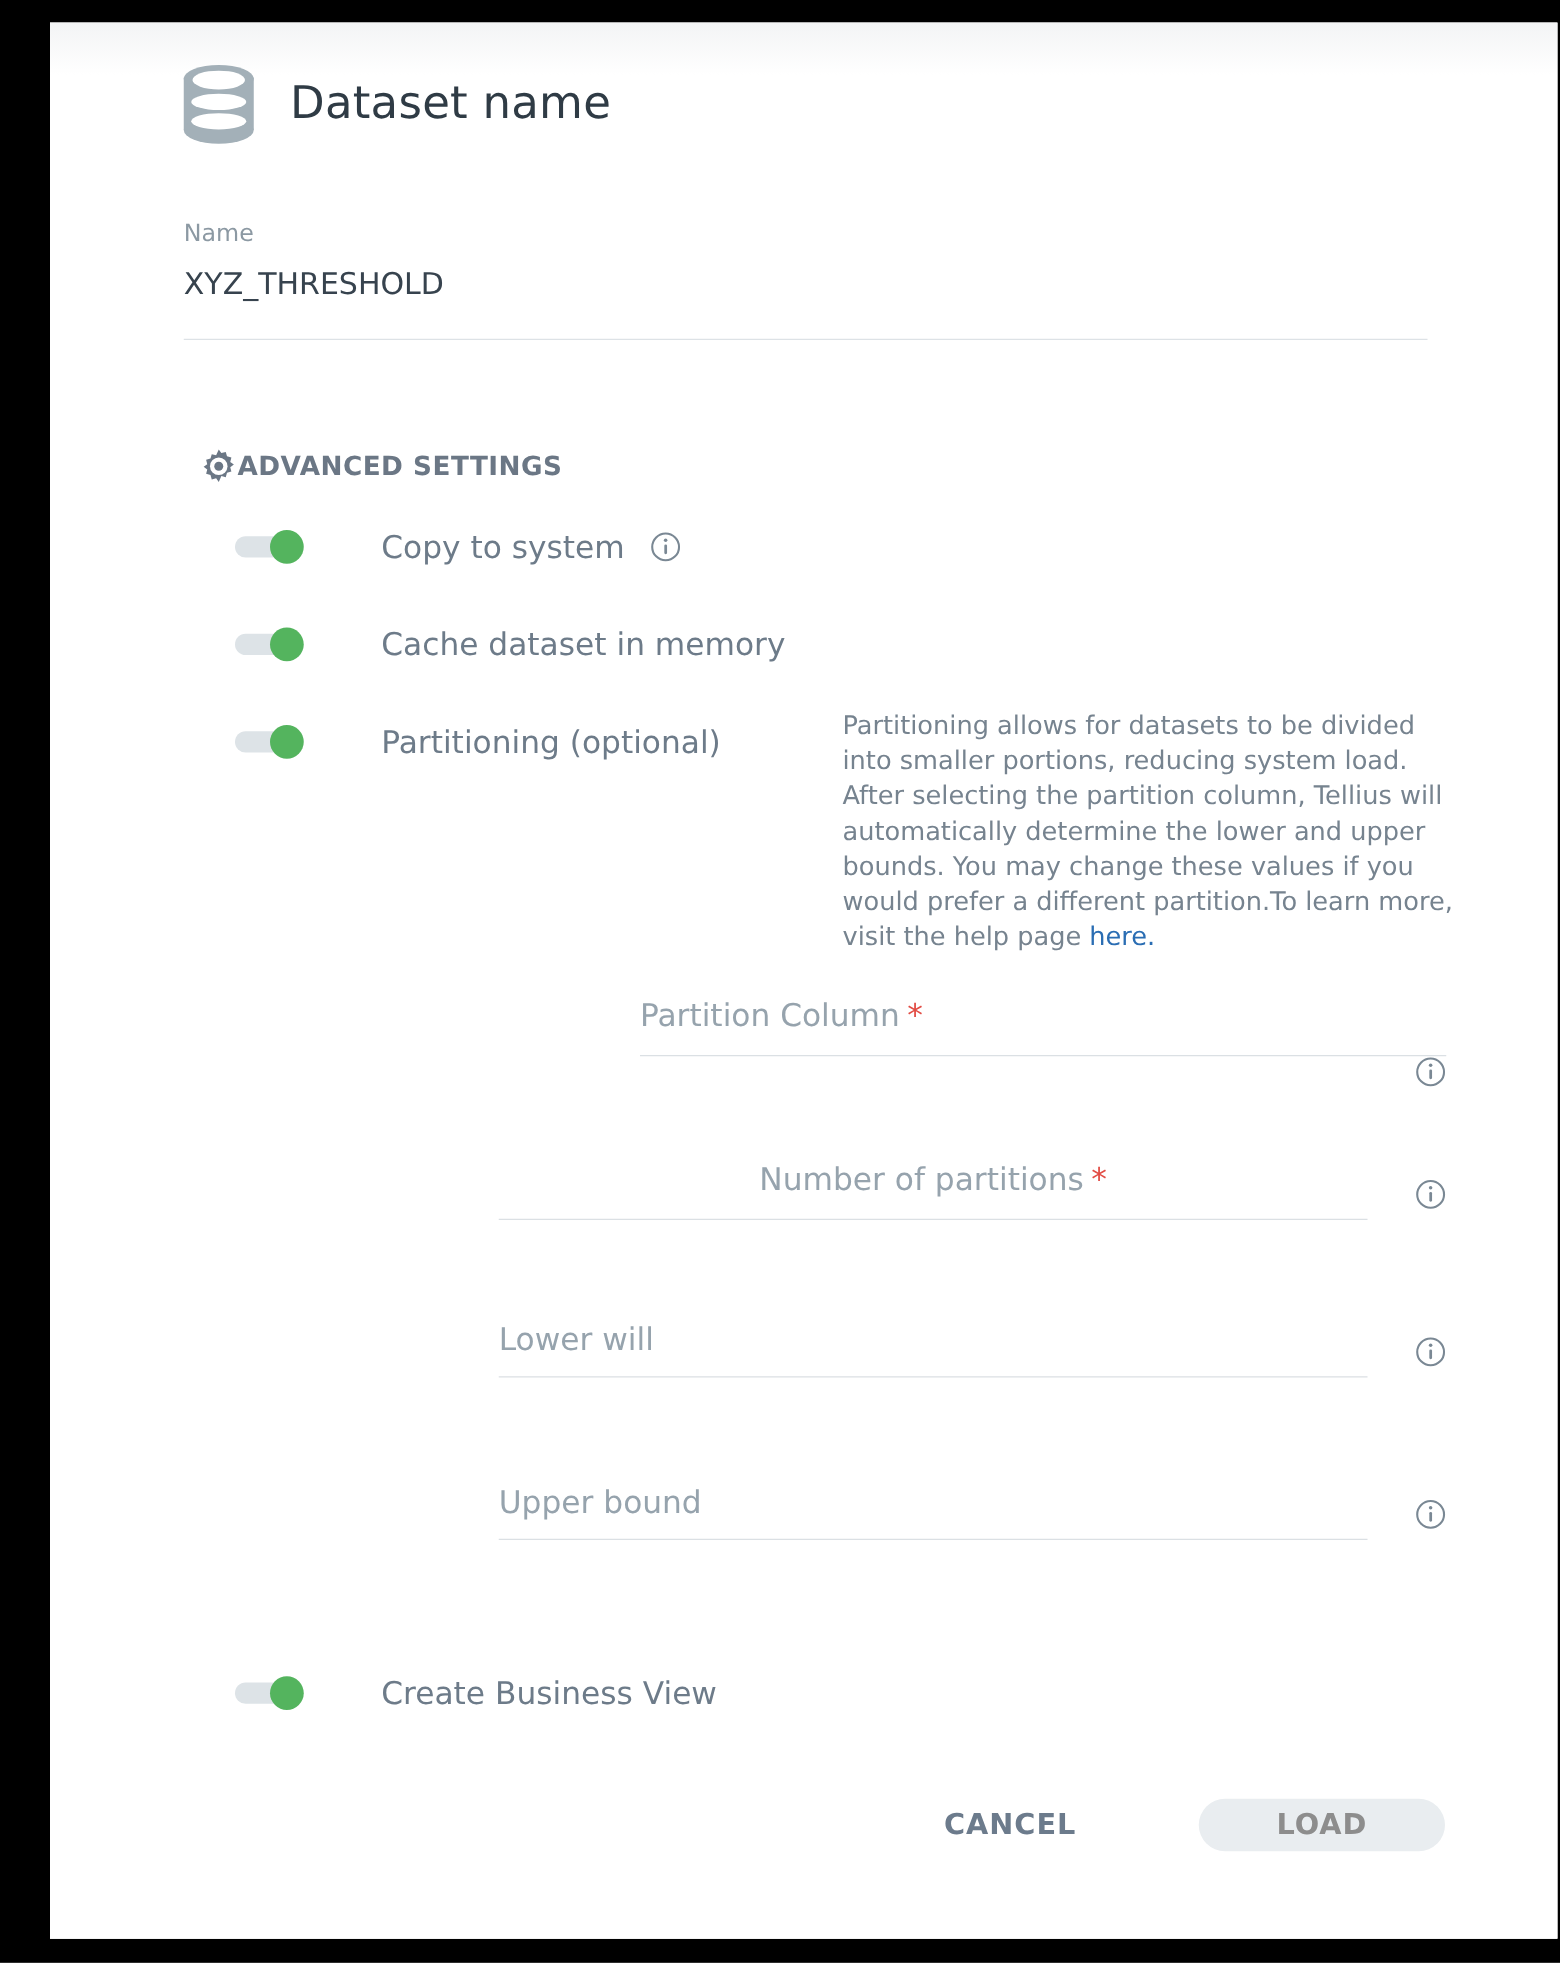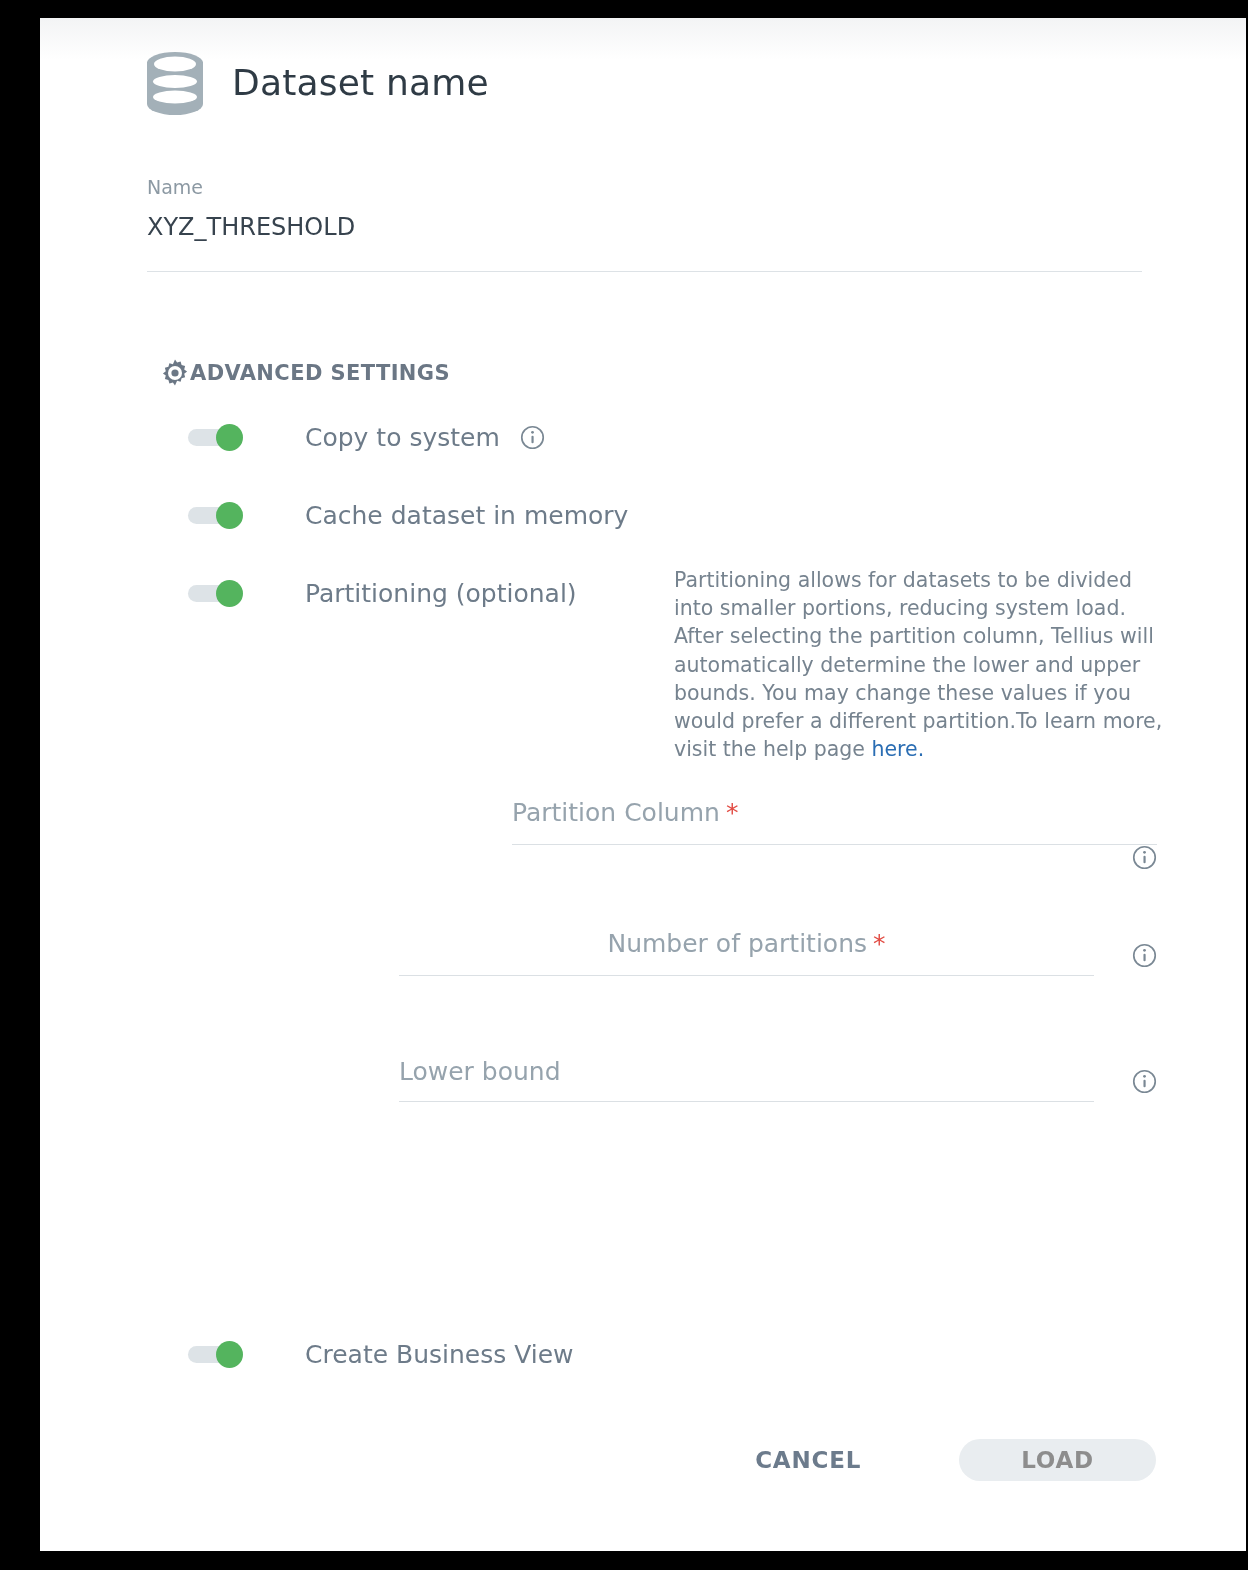--- a/index.html
+++ b/index.html
@@ -316,29 +316,39 @@
         </div>
         <svg class="info-icon" style="margin-left:38px;" viewBox="0 0 24 24">
           <circle cx="12" cy="12" r="10.3" fill="none" stroke="#7a8894" stroke-width="1.6"></circle>
           <circle cx="12" cy="7" r="1.35" fill="#7a8894"></circle>
           <rect x="11" y="10.2" width="2.1" height="7.4" rx="1" fill="#7a8894"></rect>
         </svg>
       </div>
 
       <div class="field" style="left:359px; top:1041px; width:758px;">
         <div class="input-wrap" style="width:720px;">
-          <span class="placeholder">Lower bound</span>
+          <span class="placeholder">Lower will</span>
         </div>
         <svg class="info-icon" style="margin-left:38px;" viewBox="0 0 24 24">
           <circle cx="12" cy="12" r="10.3" fill="none" stroke="#7a8894" stroke-width="1.6"></circle>
           <circle cx="12" cy="7" r="1.35" fill="#7a8894"></circle>
           <rect x="11" y="10.2" width="2.1" height="7.4" rx="1" fill="#7a8894"></rect>
         </svg>
       </div>
 
+      <div class="field" style="left:359px; top:1171px; width:758px;">
+        <div class="input-wrap" style="width:720px;">
+          <span class="placeholder">Upper bound</span>
+        </div>
+        <svg class="info-icon" style="margin-left:38px;" viewBox="0 0 24 24">
+          <circle cx="12" cy="12" r="10.3" fill="none" stroke="#7a8894" stroke-width="1.6"></circle>
+          <circle cx="12" cy="7" r="1.35" fill="#7a8894"></circle>
+          <rect x="11" y="10.2" width="2.1" height="7.4" rx="1" fill="#7a8894"></rect>
+        </svg>
+      </div>
 
       <div class="toggle-row" style="left:148px; top:1321px;">
         <div class="toggle">
           <div class="track"></div>
           <div class="knob"></div>
         </div>
         <div class="toggle-label">Create Business View</div>
       </div>
 
       <div class="footer">

